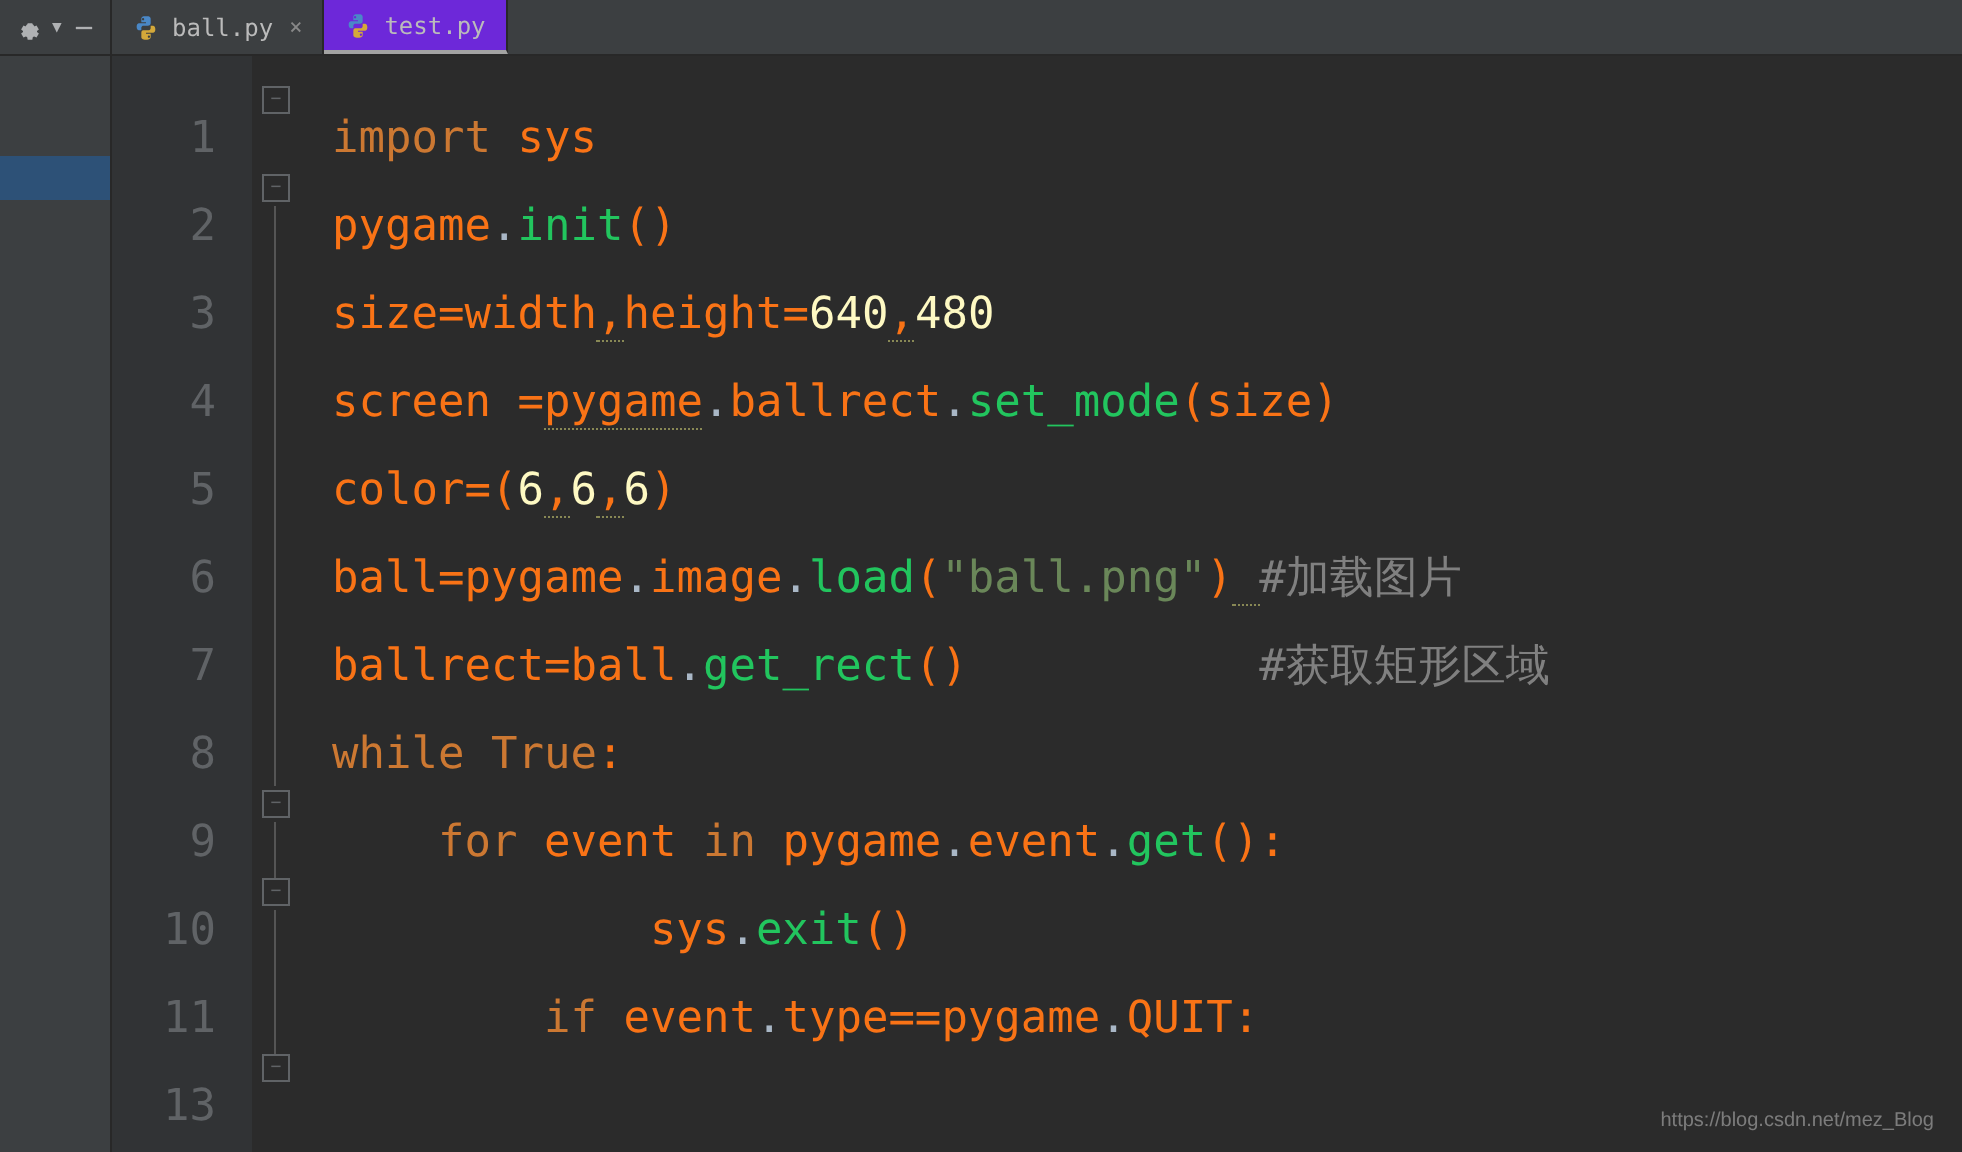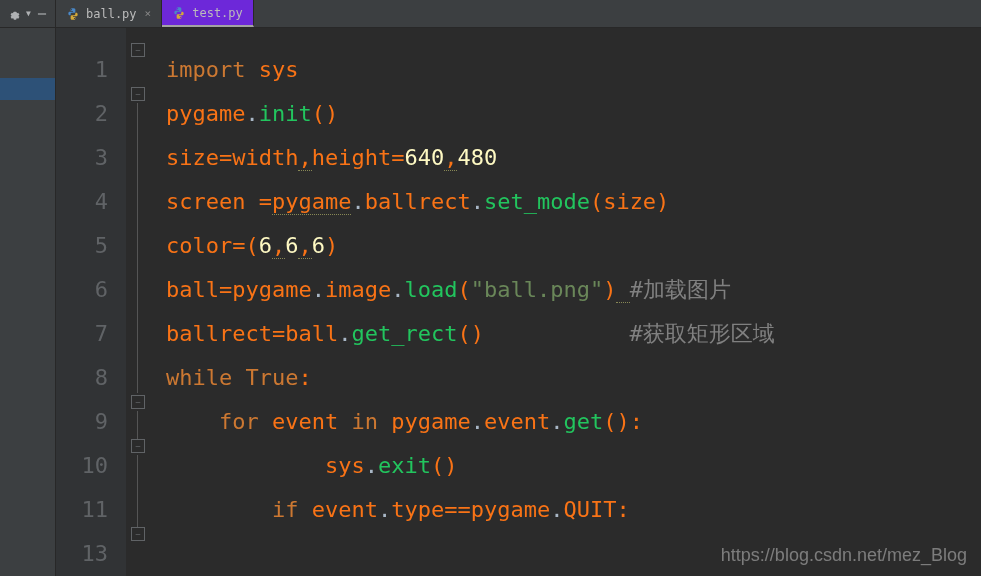--- a/index.html
+++ b/index.html
@@ -144,21 +144,21 @@
     .txt { color: #f97316; }
     .dot { color: #a9b7c6; }
     .warn-underline {
       border-bottom: 1px dotted #888855;
     }
     .watermark {
       position: absolute;
       bottom: 10px;
       right: 14px;
       color: #ccc;
-      font-size: 18px;
+      font-size: 10px;
       font-family: Arial, sans-serif;
       opacity: 0.5;
     }
   </style>
 </head>
 <body>
 
 <div class="top-bar">
   <div class="gear-area">
     <svg class="gear-icon" viewBox="0 0 24 24">

